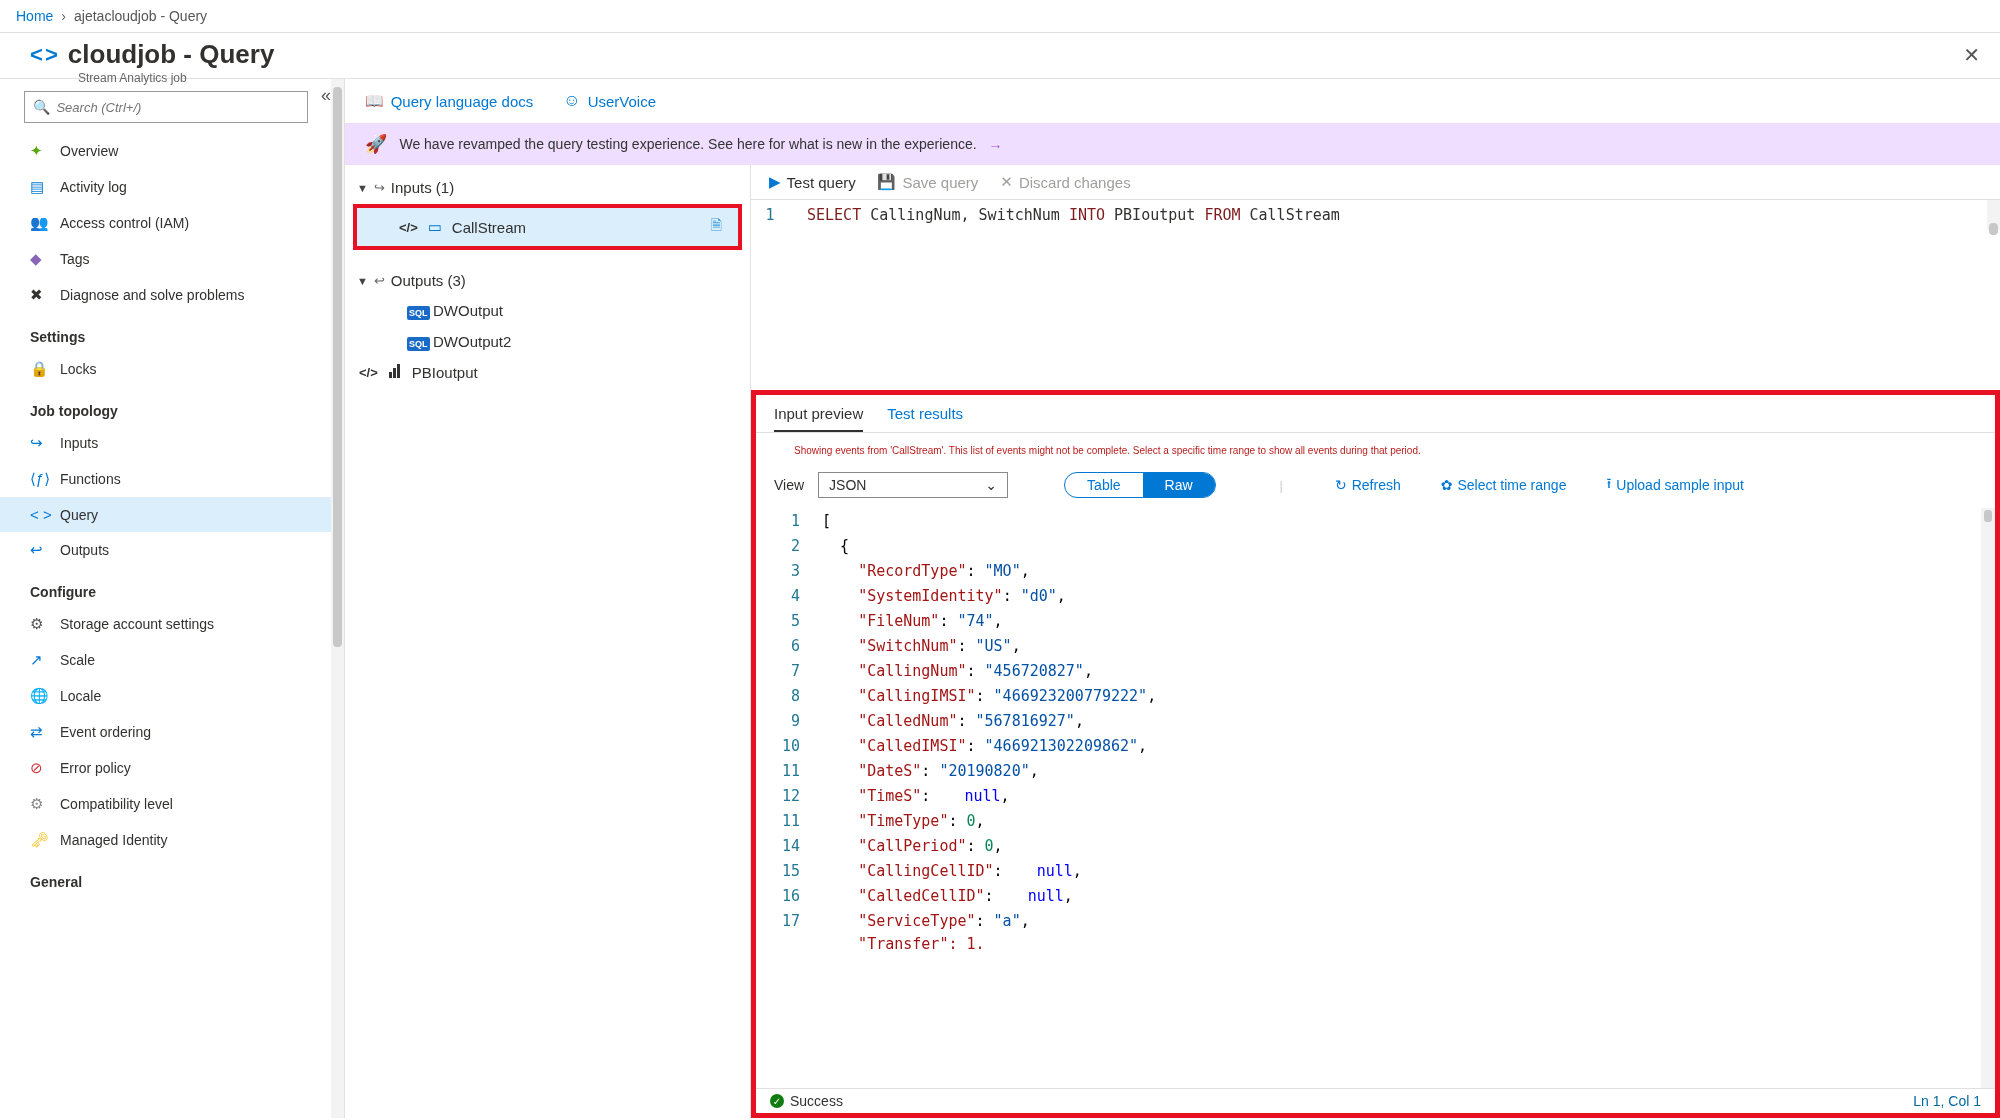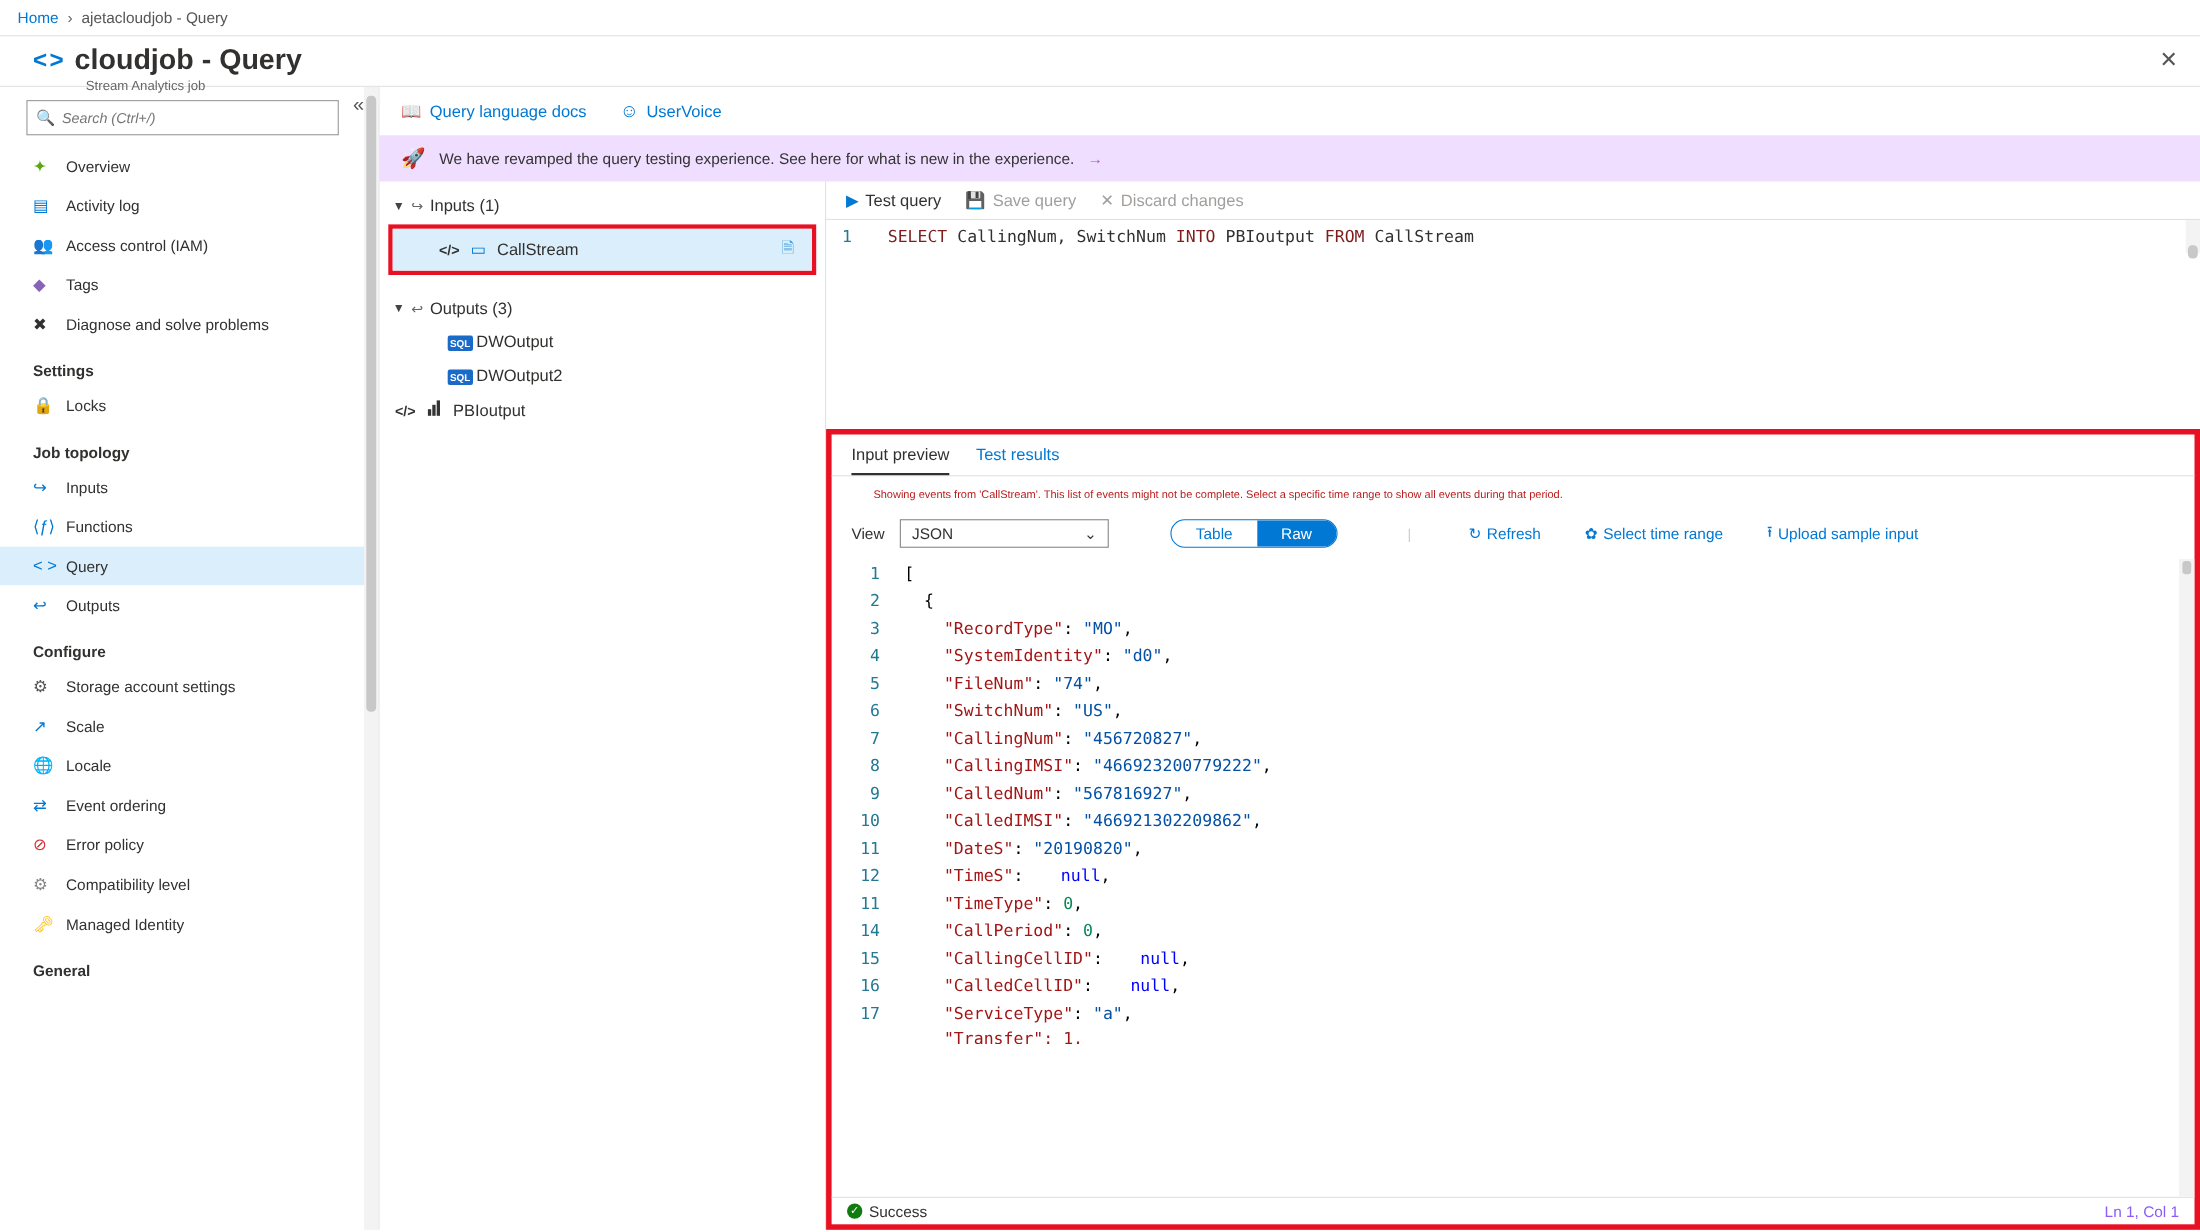--- a/index.html
+++ b/index.html
@@ -100,21 +100,21 @@
 .json-body { padding-left: 14px; padding-top: 4px; }
 .json-body div { height: 25px; white-space: pre; }
 .jkey { color: #a31515; }
 .jstr { color: #0451a5; }
 .jnum { color: #098658; }
 .jnull { color: #0000ff; margin-left: 25px; }
 .jpunc { color: #000; }
 
 .status-bar { display: flex; align-items: center; padding: 4px 14px; border-top: 1px solid #e1e1e1; font-size: 14px; }
 .status-bar .ok { width: 14px; height: 14px; border-radius: 50%; background: #107c10; color: #fff; display: inline-flex; align-items: center; justify-content: center; font-size: 10px; margin-right: 6px; }
-.status-bar .pos { margin-left: auto; color: #8b5cf6; }
+.status-bar .pos { margin-left: auto; color: #0369a1; }
 
 .cut-text { color: #a31515; position: relative; top: -2px; }
 </style>
 </head>
 <body>
 
 <div class="breadcrumb">
   <a href="#">Home</a>
   <span class="sep">›</span>
   <span class="current">ajetacloudjob - Query</span>

